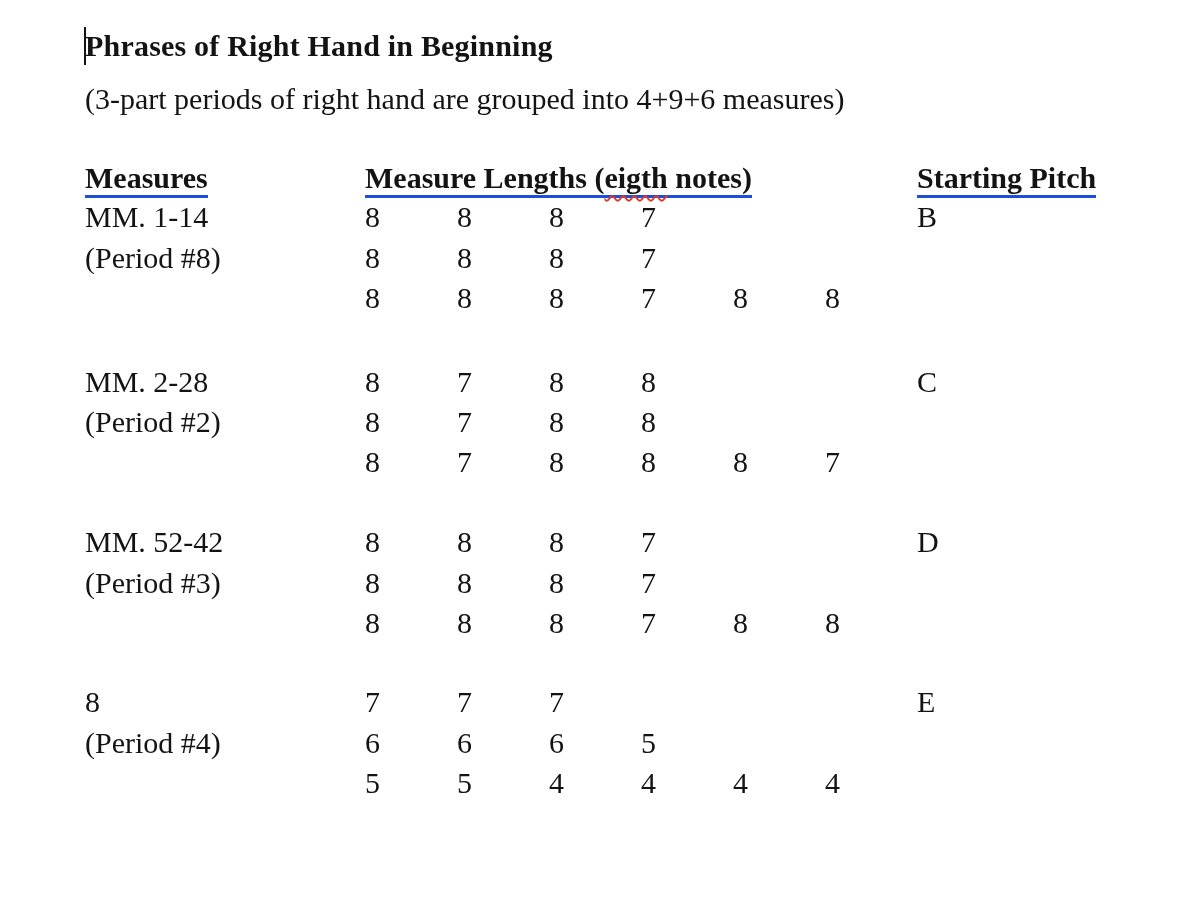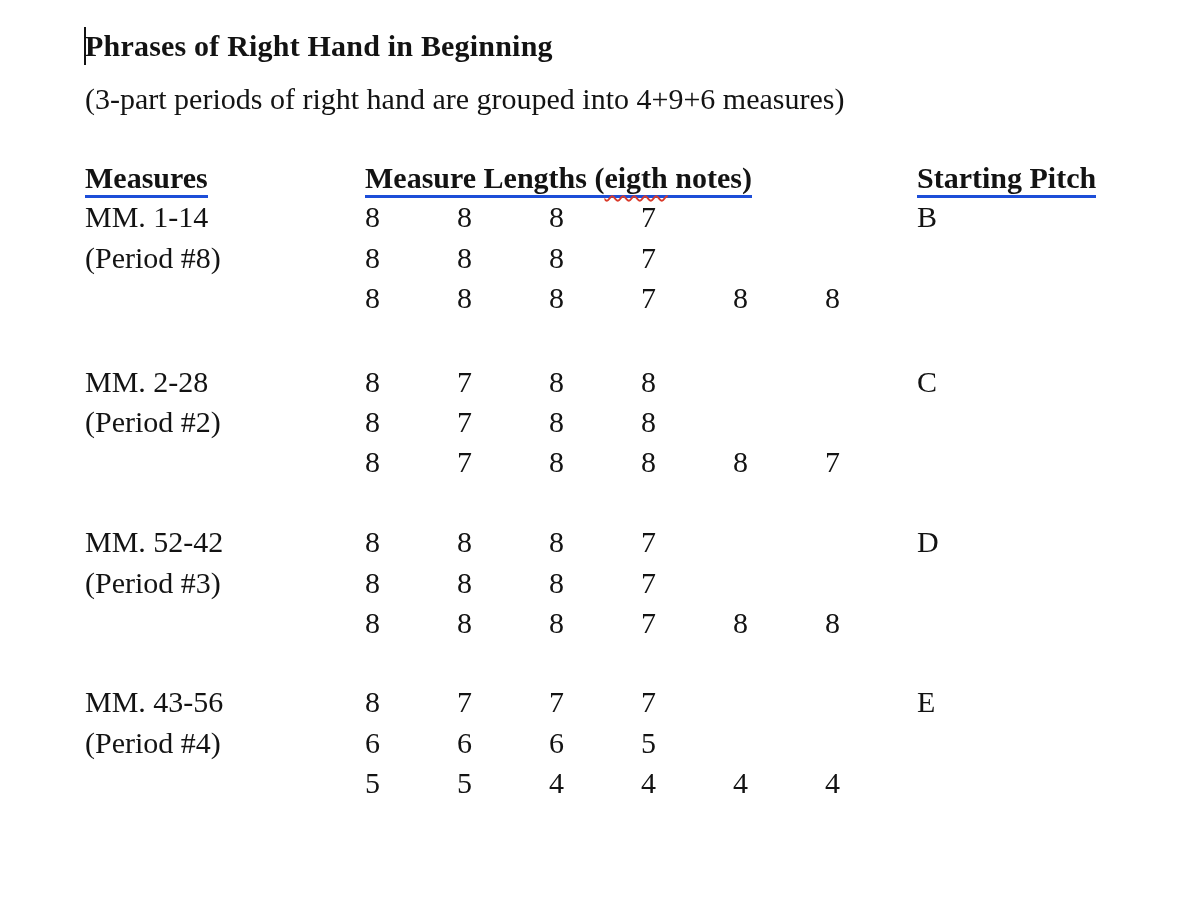--- a/index.html
+++ b/index.html
@@ -165,21 +165,20 @@
     <span class="cell">8</span>
     <span class="cell">8</span>
     <span class="cell">8</span>
     <span class="cell">7</span>
     <span class="cell">8</span>
     <span class="cell">8</span>
     <span class="cell col-pitch"></span>
   </div>
 
   <div class="line row" style="top:682px">
-    <span class="cell">MM. 43-56</span>
     <span class="cell">8</span>
     <span class="cell">7</span>
     <span class="cell">7</span>
     <span class="cell">7</span>
     <span class="cell"></span>
     <span class="cell"></span>
     <span class="cell col-pitch">E</span>
   </div>
   <div class="line row" style="top:723px">
     <span class="cell">(Period #4)</span>

